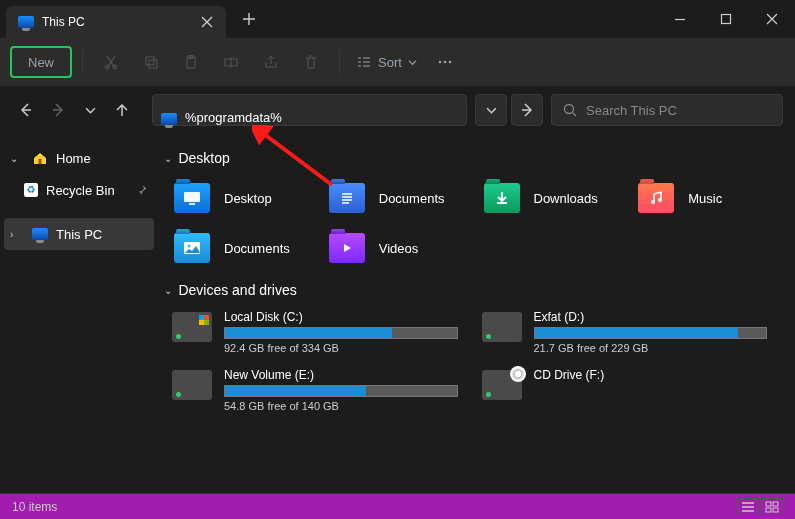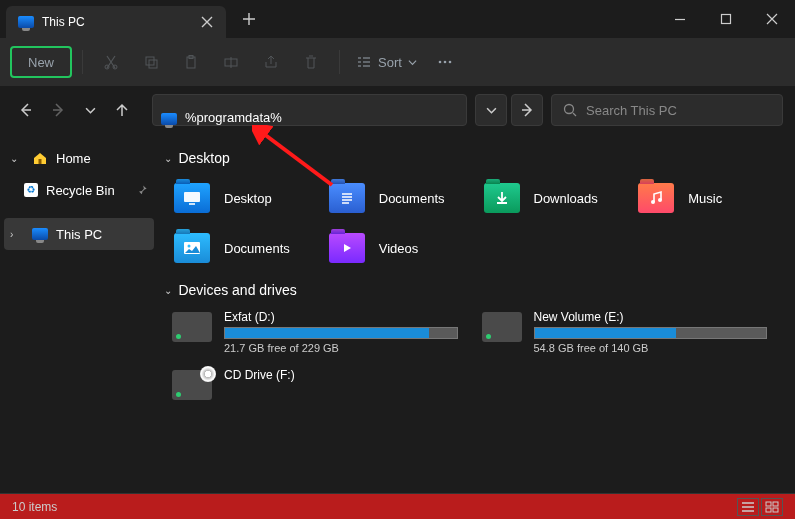--- a/index.html
+++ b/index.html
@@ -62,21 +62,21 @@
 .drive-icon::after { content: ""; position: absolute; left: 4px; bottom: 3px; width: 5px; height: 5px; background: #2ecc71; border-radius: 50%; }
 .drive-icon.cd::before { content: ""; position: absolute; right: -4px; top: -4px; width: 16px; height: 16px; border-radius: 50%; background: radial-gradient(circle,#fff 30%,#bbb 31%,#fff 60%,#aaa 100%); }
 .drive-icon.win::before { content: ""; position: absolute; right: 3px; top: 3px; width: 10px; height: 10px; background: conic-gradient(#f25022 0 25%,#7fba00 0 50%,#ffb900 0 75%,#00a4ef 0); }
 .drive-info { flex: 1; display: flex; flex-direction: column; gap: 3px; padding-right: 20px; }
 .drive-name { font-size: 12px; }
 .drive-bar { height: 12px; background: #5a5a5a; border: 1px solid #777; position: relative; }
 .drive-bar-fill { position: absolute; left: 0; top: 0; bottom: 0; background: #1a8cd8; }
 .drive-free { font-size: 11px; color: #ccc; }
 
 
-.statusbar { position: absolute; bottom: 0; left: 0; right: 0; height: 26px; background: #b91c1c; border-top: 1px solid #333; display: flex; align-items: center; padding: 0 12px; font-size: 12px; color: #ccc; }
+.statusbar { position: absolute; bottom: 0; left: 0; right: 0; height: 26px; background: #a21caf; border-top: 1px solid #333; display: flex; align-items: center; padding: 0 12px; font-size: 12px; color: #ccc; }
 .view-toggles { margin-left: auto; display: flex; gap: 2px; }
 .view-toggles > div { width: 22px; height: 18px; display: flex; align-items: center; justify-content: center; border: 1px solid #555; }
 
 
 .arrow-anno { position: absolute; left: 252px; top: 125px; pointer-events: none; }
 
 
 .icon-svg { width: 16px; height: 16px; display: block; }
 .monitor-icon { width: 16px; height: 12px; background: linear-gradient(#1a8cff,#0a4aa8); border-radius: 2px; position: relative; display: inline-block; }
 .monitor-icon::after { content: ""; position: absolute; left: 4px; right: 4px; bottom: -3px; height: 3px; background: #888; border-radius: 0 0 2px 2px; }
@@ -346,20 +346,30 @@
         <span>Videos</span>
       </div>
     </div>
 
     <div class="group-header">
       <span class="chev">⌄</span>
       <span>Devices and drives</span>
     </div>
     <div class="drive-grid">
       <div class="drive-item">
+        <div class="drive-icon win"></div>
+        <div class="drive-info">
+          <span class="drive-name">Local Disk (C:)</span>
+          <div class="drive-bar">
+              <div class="drive-bar-fill" style="width:72%"></div>
+            </div>
+          <span class="drive-free">92.4 GB free of 334 GB</span>
+        </div>
+      </div>
+      <div class="drive-item">
         <div class="drive-icon"></div>
         <div class="drive-info">
           <span class="drive-name">Exfat (D:)</span>
           <div class="drive-bar">
               <div class="drive-bar-fill" style="width:88%"></div>
             </div>
           <span class="drive-free">21.7 GB free of 229 GB</span>
         </div>
       </div>
       <div class="drive-item">

